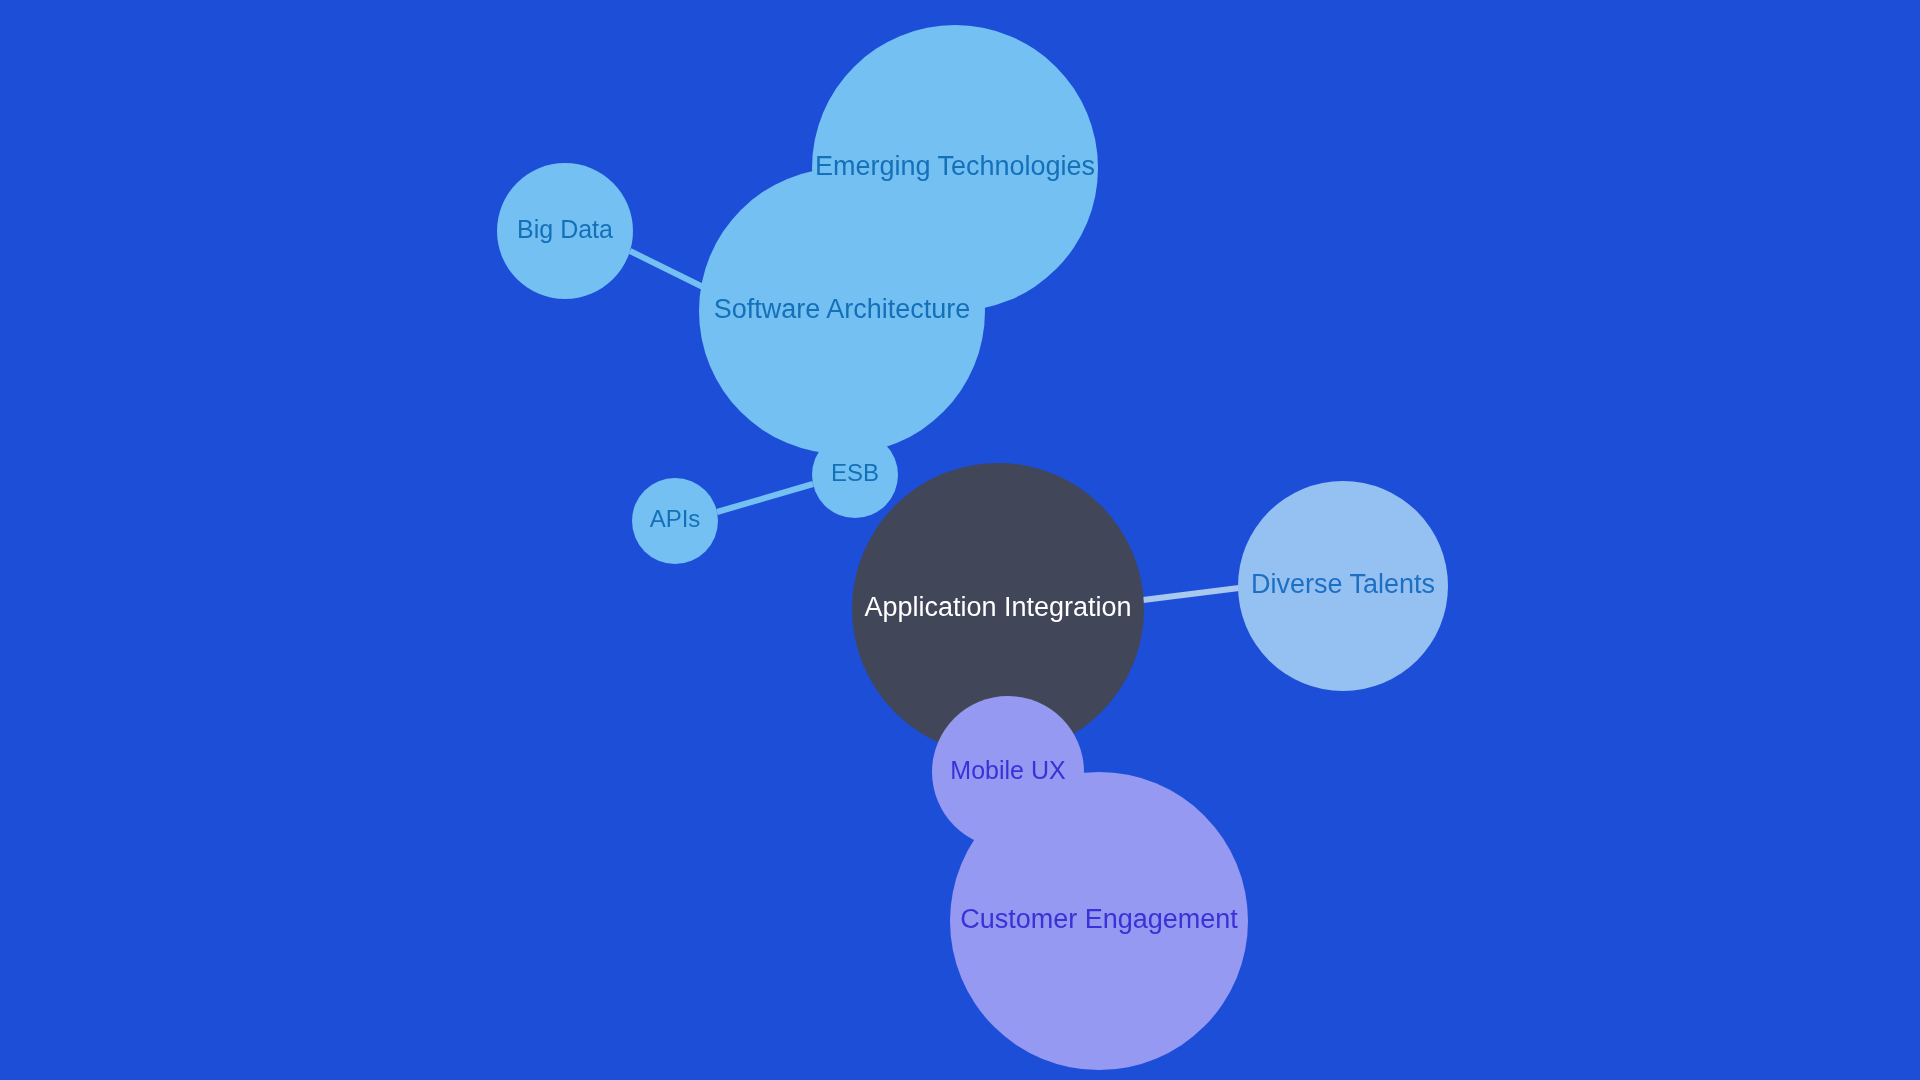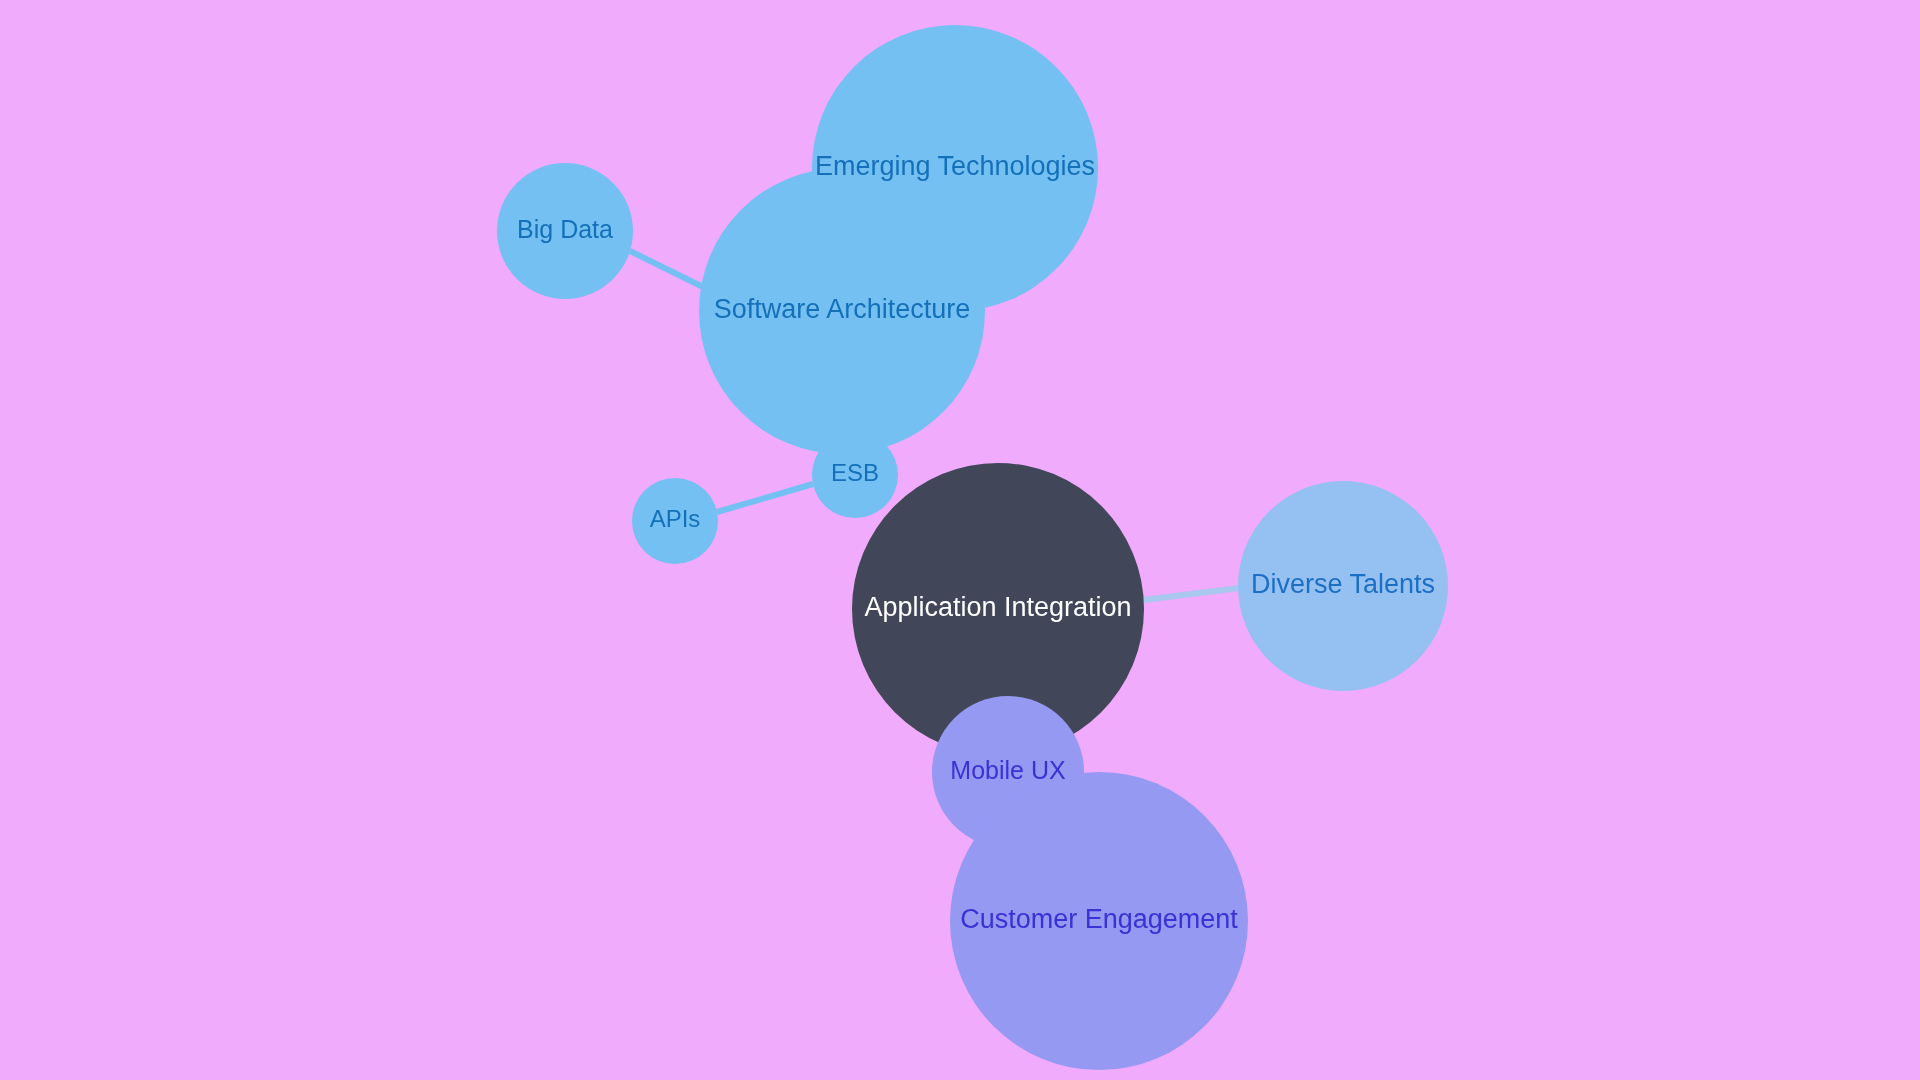--- a/index.html
+++ b/index.html
@@ -41,21 +41,21 @@
     stroke-linecap: butt;
   }
 
   .node-circle {
     cursor: pointer;
   }
 </style>
 </head>
 <body>
 
-<div id="canvas" style="background: #f0abfc;">
+<div id="canvas" style="background: #1d4ed8;">
   <svg id="graph-svg" viewBox="0 0 1920 1080" preserveAspectRatio="xMidYMid meet" xmlns="http://www.w3.org/2000/svg">
     <g id="edges-layer">
         <line x1="630" y1="251" x2="707" y2="289" stroke="#74c0f3" stroke-width="6" class="edge-line"></line>
         <line x1="717" y1="512" x2="813" y2="484" stroke="#74c0f3" stroke-width="6" class="edge-line"></line>
         <line x1="1143" y1="600" x2="1239" y2="588" stroke="#a8c8ef" stroke-width="6" class="edge-line"></line>
       </g>
     <g id="nodes-layer">
         <circle cx="955" cy="168" r="143" fill="#74c0f3" class="node-circle"></circle>
         <circle cx="842" cy="311" r="143" fill="#74c0f3" class="node-circle"></circle>
         <circle cx="565" cy="231" r="68" fill="#74c0f3" class="node-circle"></circle>

